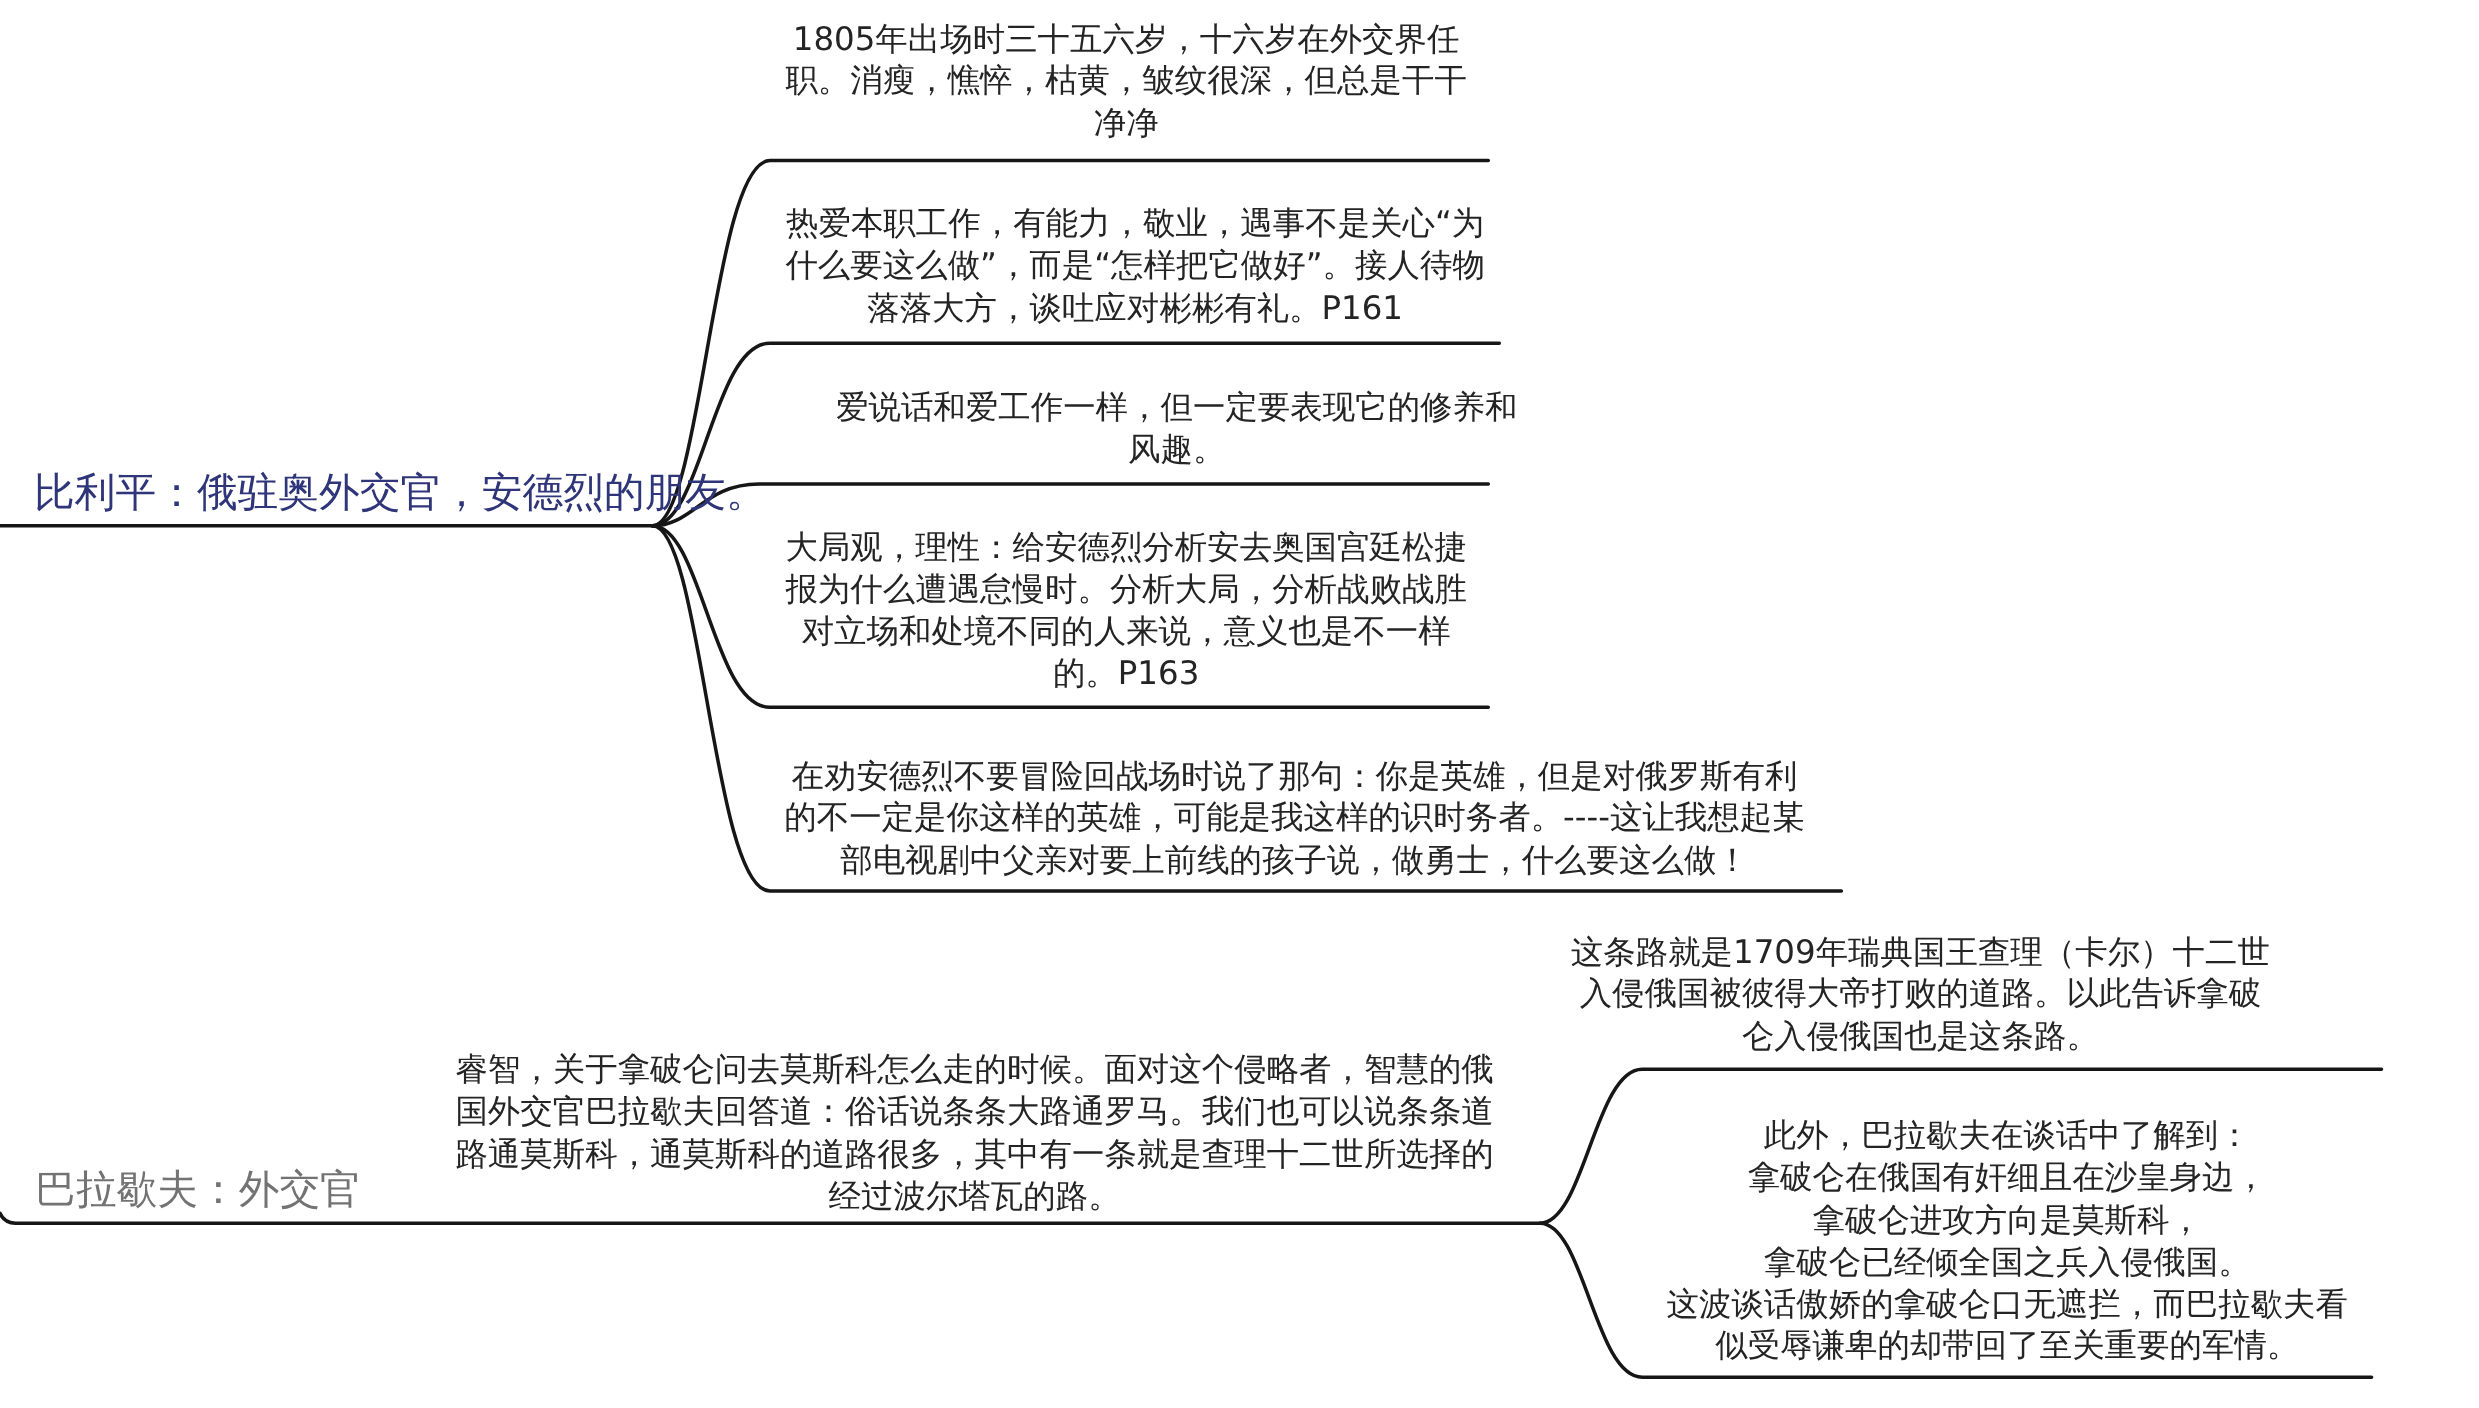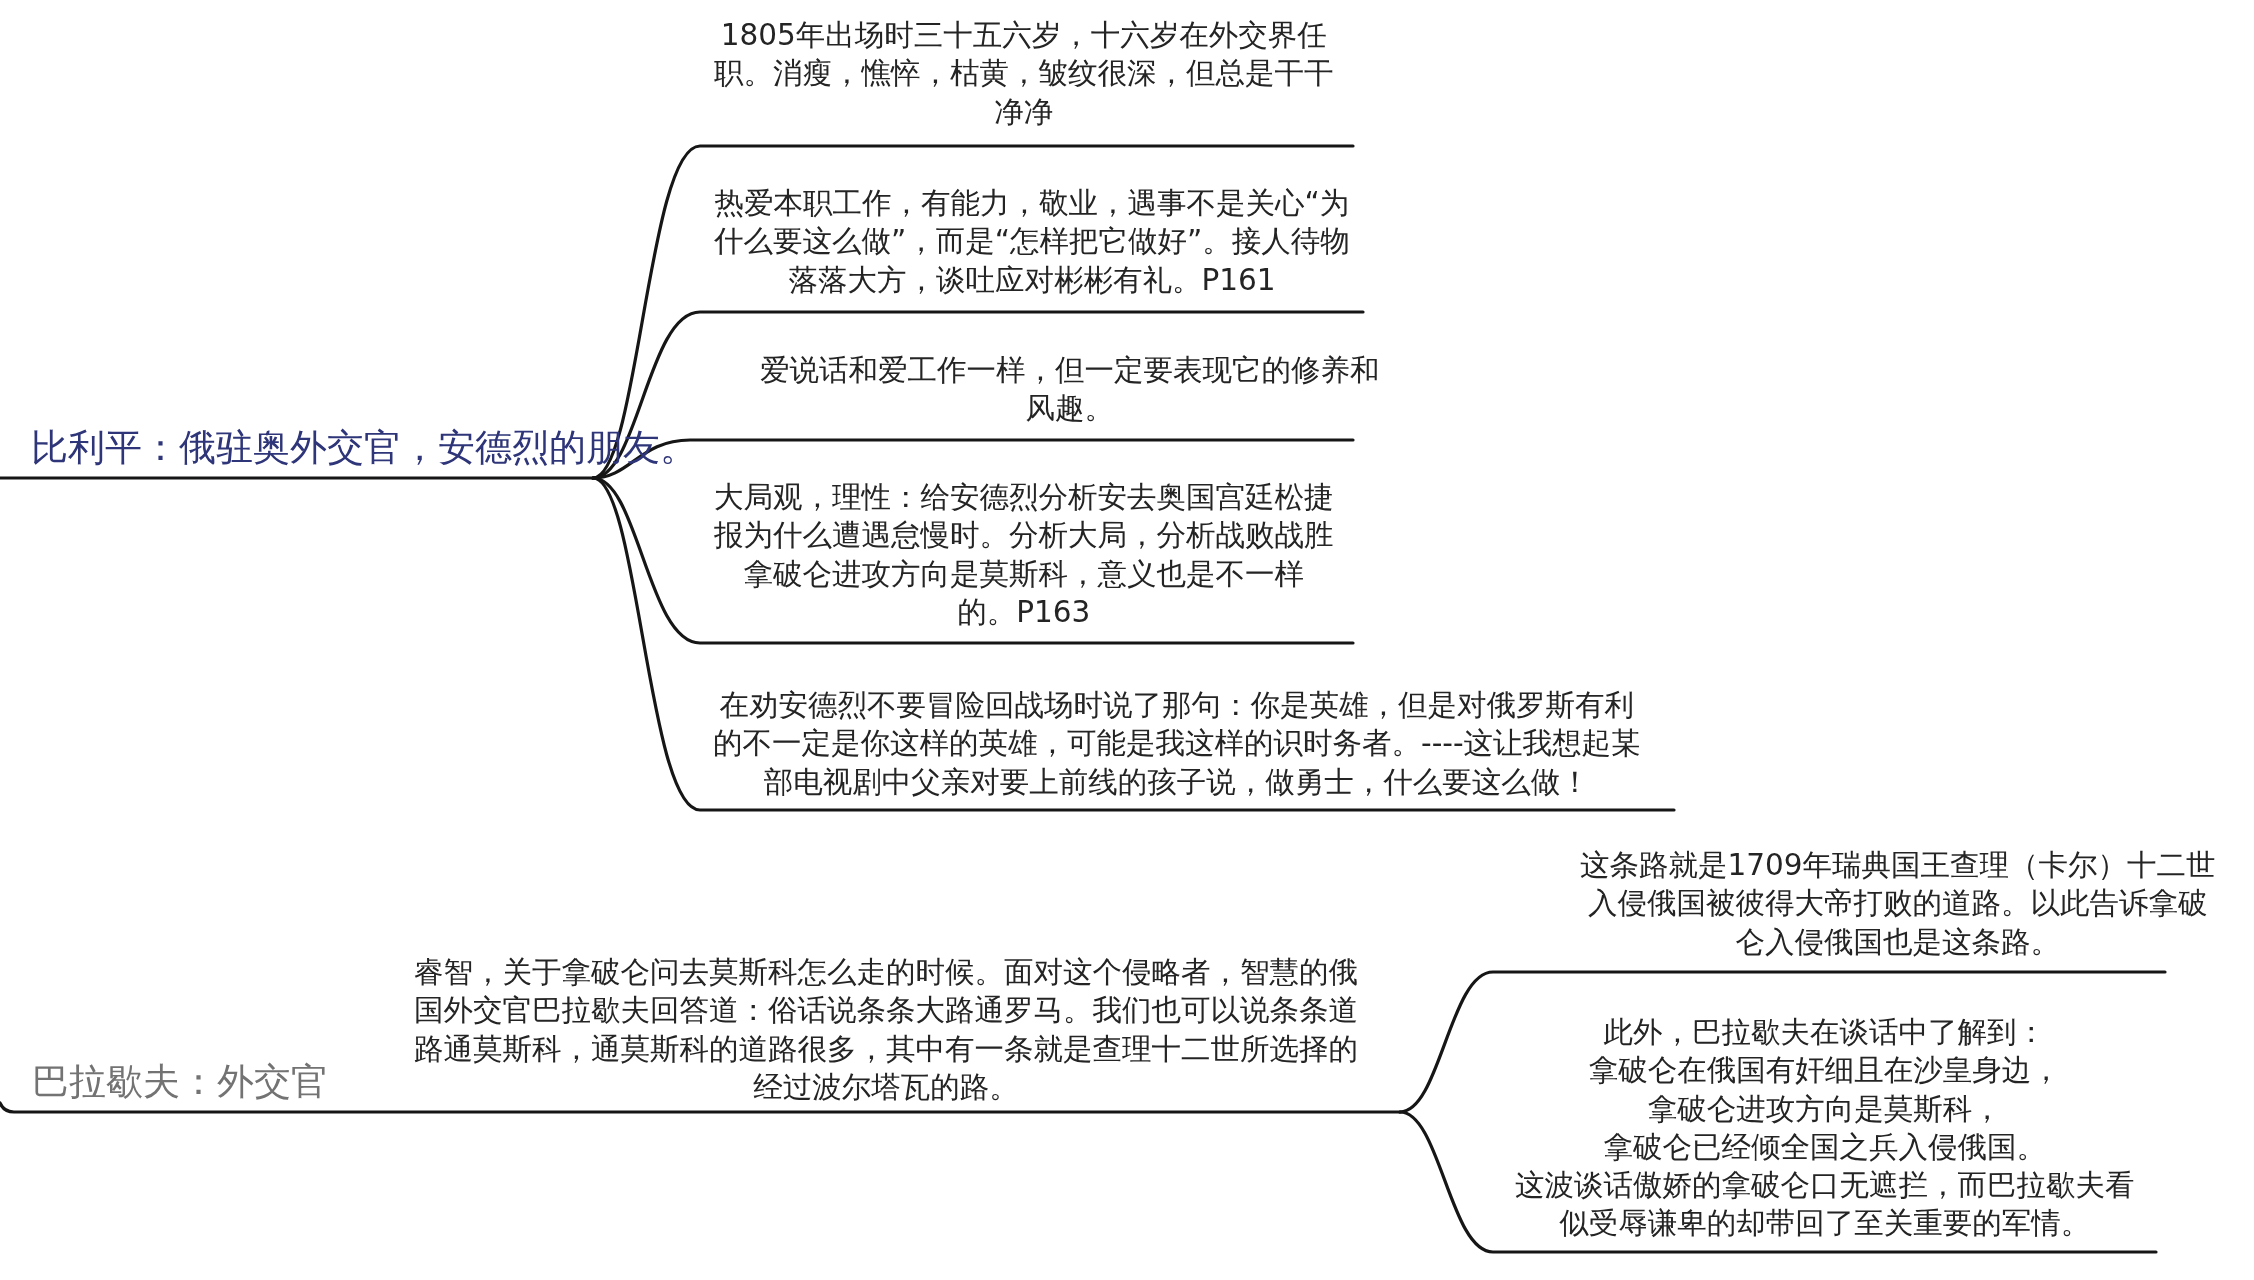--- a/index.html
+++ b/index.html
@@ -74,42 +74,42 @@
   </div>
 
   <div class="topic" style="left:714px; top:351px;margin-left:46px;">
     <div class="ln">爱说话和爱工作一样，但一定要表现它的修养和</div>
     <div class="ln">风趣。</div>
   </div>
 
   <div class="topic" style="left:714px; top:478px;">
     <div class="ln">大局观，理性：给安德烈分析安去奥国宫廷松捷</div>
     <div class="ln">报为什么遭遇怠慢时。分析大局，分析战败战胜</div>
-    <div class="ln">拿破仑进攻方向是莫斯科，意义也是不一样</div>
+    <div class="ln">对立场和处境不同的人来说，意义也是不一样</div>
     <div class="ln">的。P163</div>
   </div>
 
   <div class="topic" style="left:713px; top:686px;">
     <div class="ln">在劝安德烈不要冒险回战场时说了那句：你是英雄，但是对俄罗斯有利</div>
     <div class="ln">的不一定是你这样的英雄，可能是我这样的识时务者。----这让我想起某</div>
     <div class="ln">部电视剧中父亲对要上前线的孩子说，做勇士，什么要这么做！</div>
   </div>
 
   <div class="label l2" style="left:32px; top:1063px;">
     <span>巴拉歇夫：外交官</span>
   </div>
 
   <div class="topic" style="left:414px; top:953px;">
     <div class="ln">睿智，关于拿破仑问去莫斯科怎么走的时候。面对这个侵略者，智慧的俄</div>
     <div class="ln">国外交官巴拉歇夫回答道：俗话说条条大路通罗马。我们也可以说条条道</div>
     <div class="ln">路通莫斯科，通莫斯科的道路很多，其中有一条就是查理十二世所选择的</div>
     <div class="ln">经过波尔塔瓦的路。</div>
   </div>
 
-  <div class="topic" style="left:1580px; top:846px;">
+  <div class="topic" style="left:1428px; top:846px;">
     <div class="ln">这条路就是1709年瑞典国王查理（卡尔）十二世</div>
     <div class="ln">入侵俄国被彼得大帝打败的道路。以此告诉拿破</div>
     <div class="ln">仑入侵俄国也是这条路。</div>
   </div>
 
   <div class="topic" style="left:1515px; top:1013px;">
     <div class="ln">此外，巴拉歇夫在谈话中了解到：</div>
     <div class="ln">拿破仑在俄国有奸细且在沙皇身边，</div>
     <div class="ln">拿破仑进攻方向是莫斯科，</div>
     <div class="ln">拿破仑已经倾全国之兵入侵俄国。</div>

